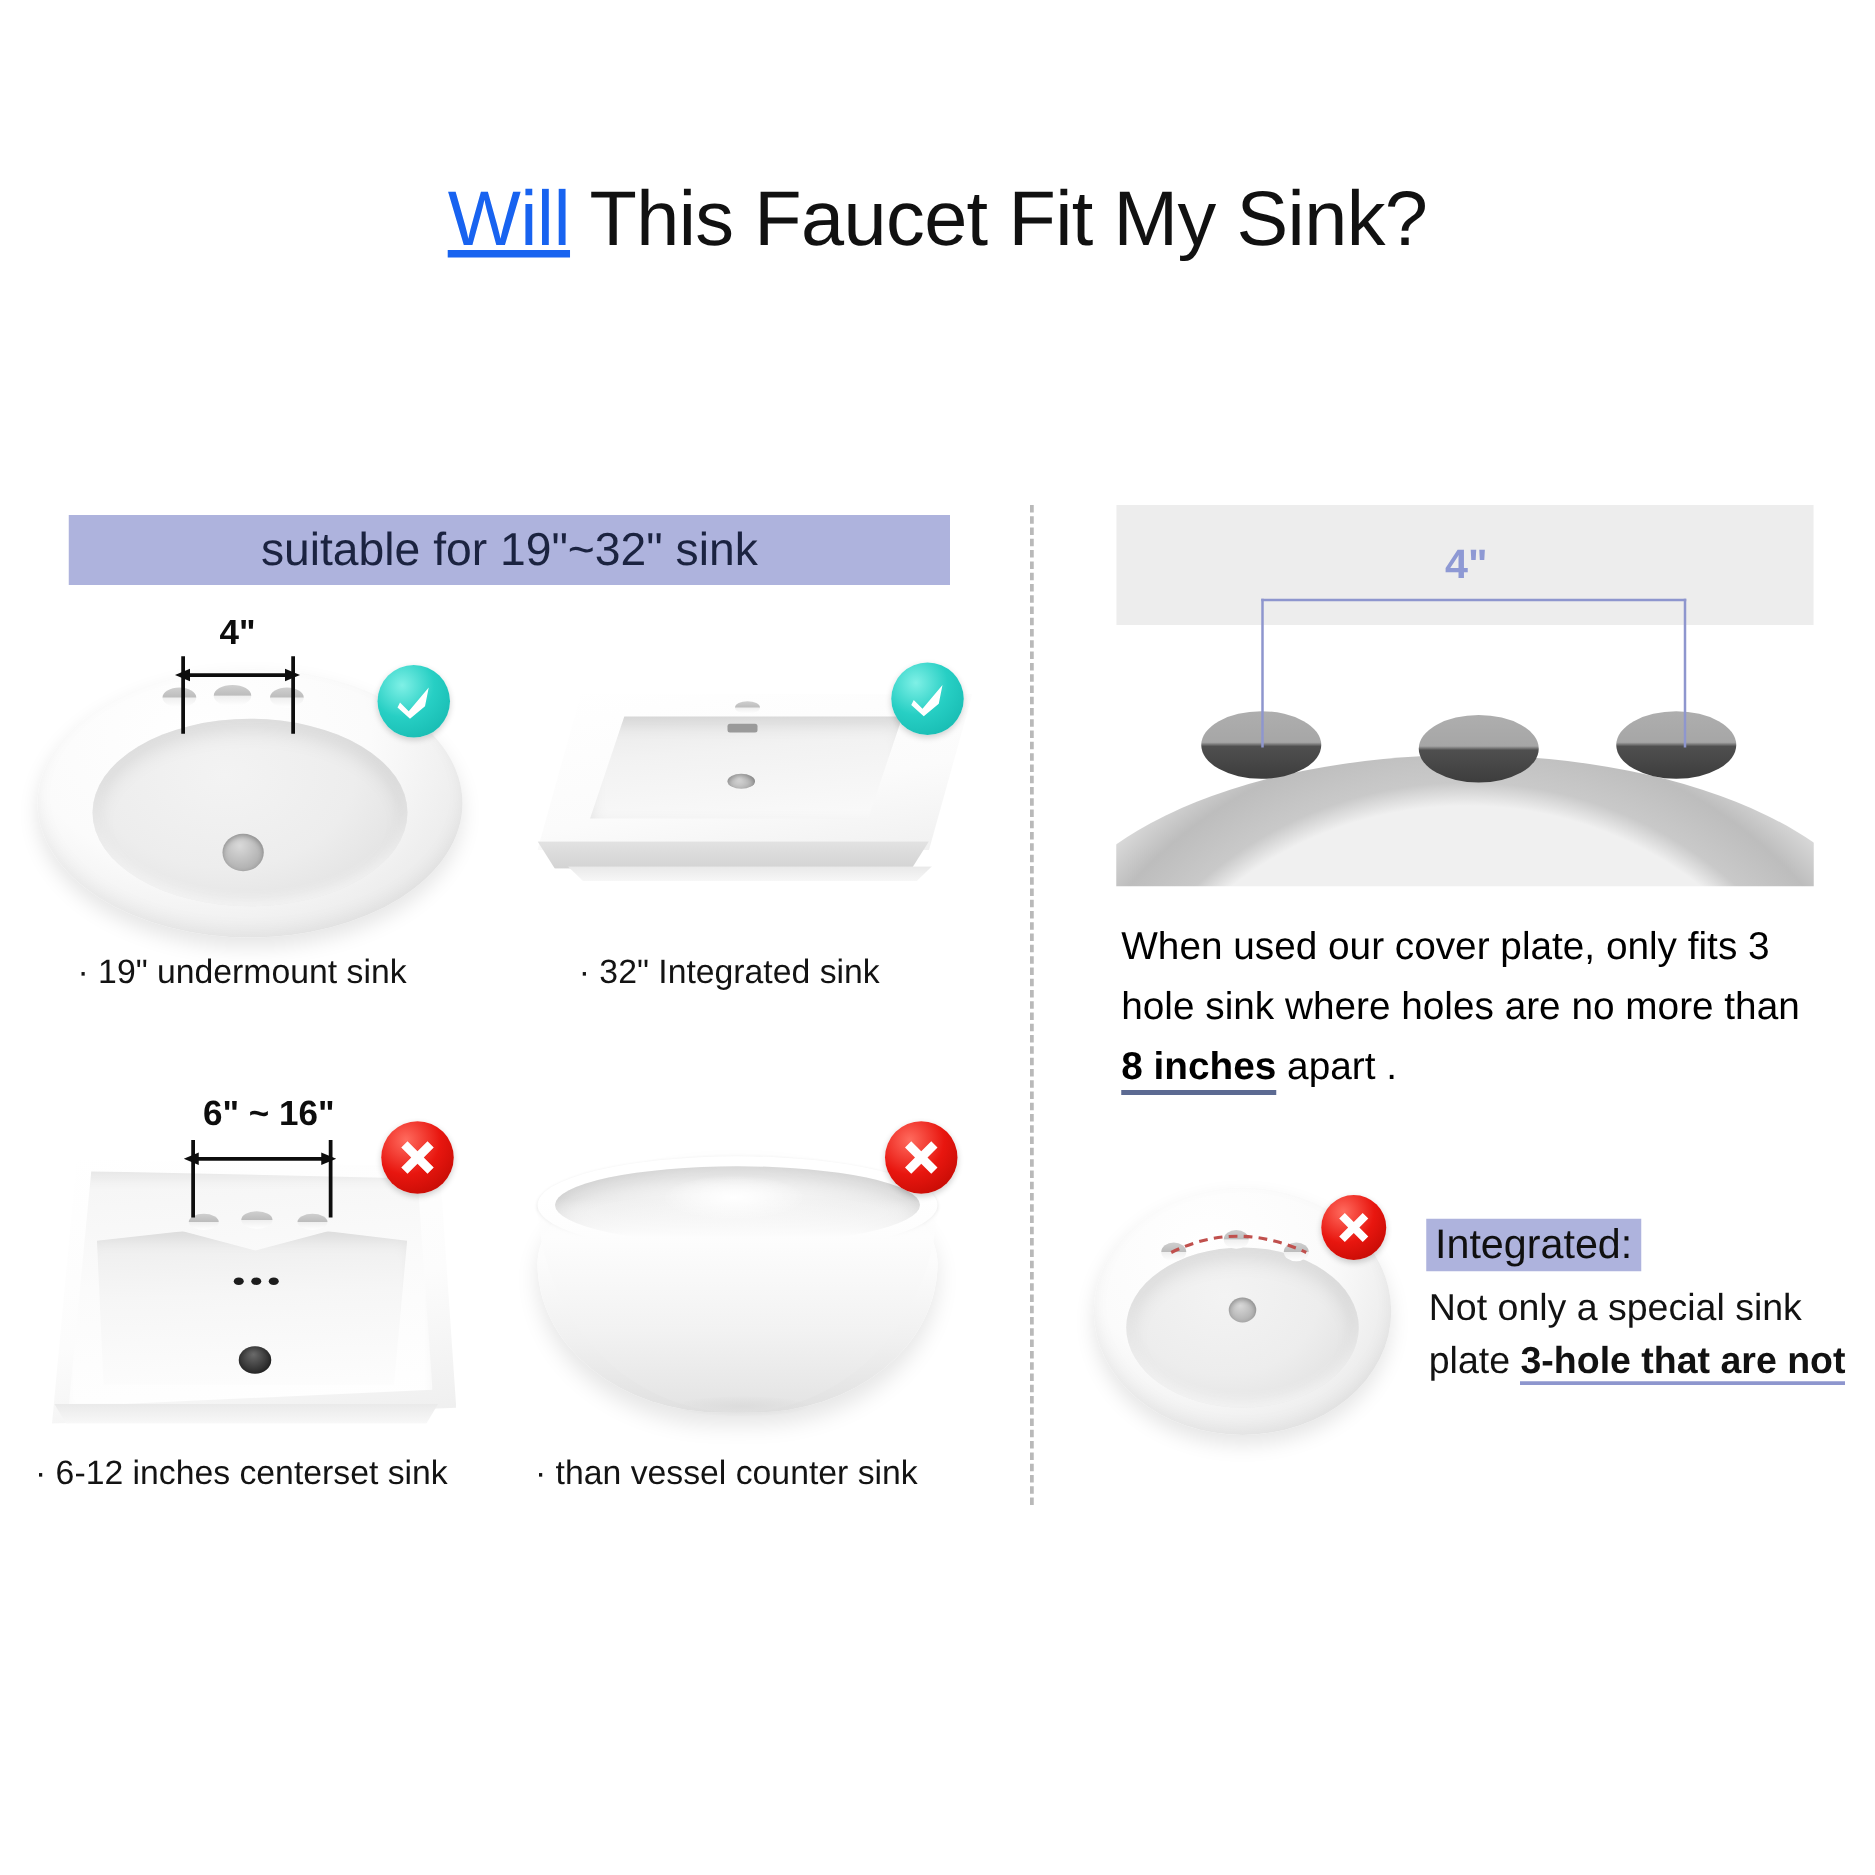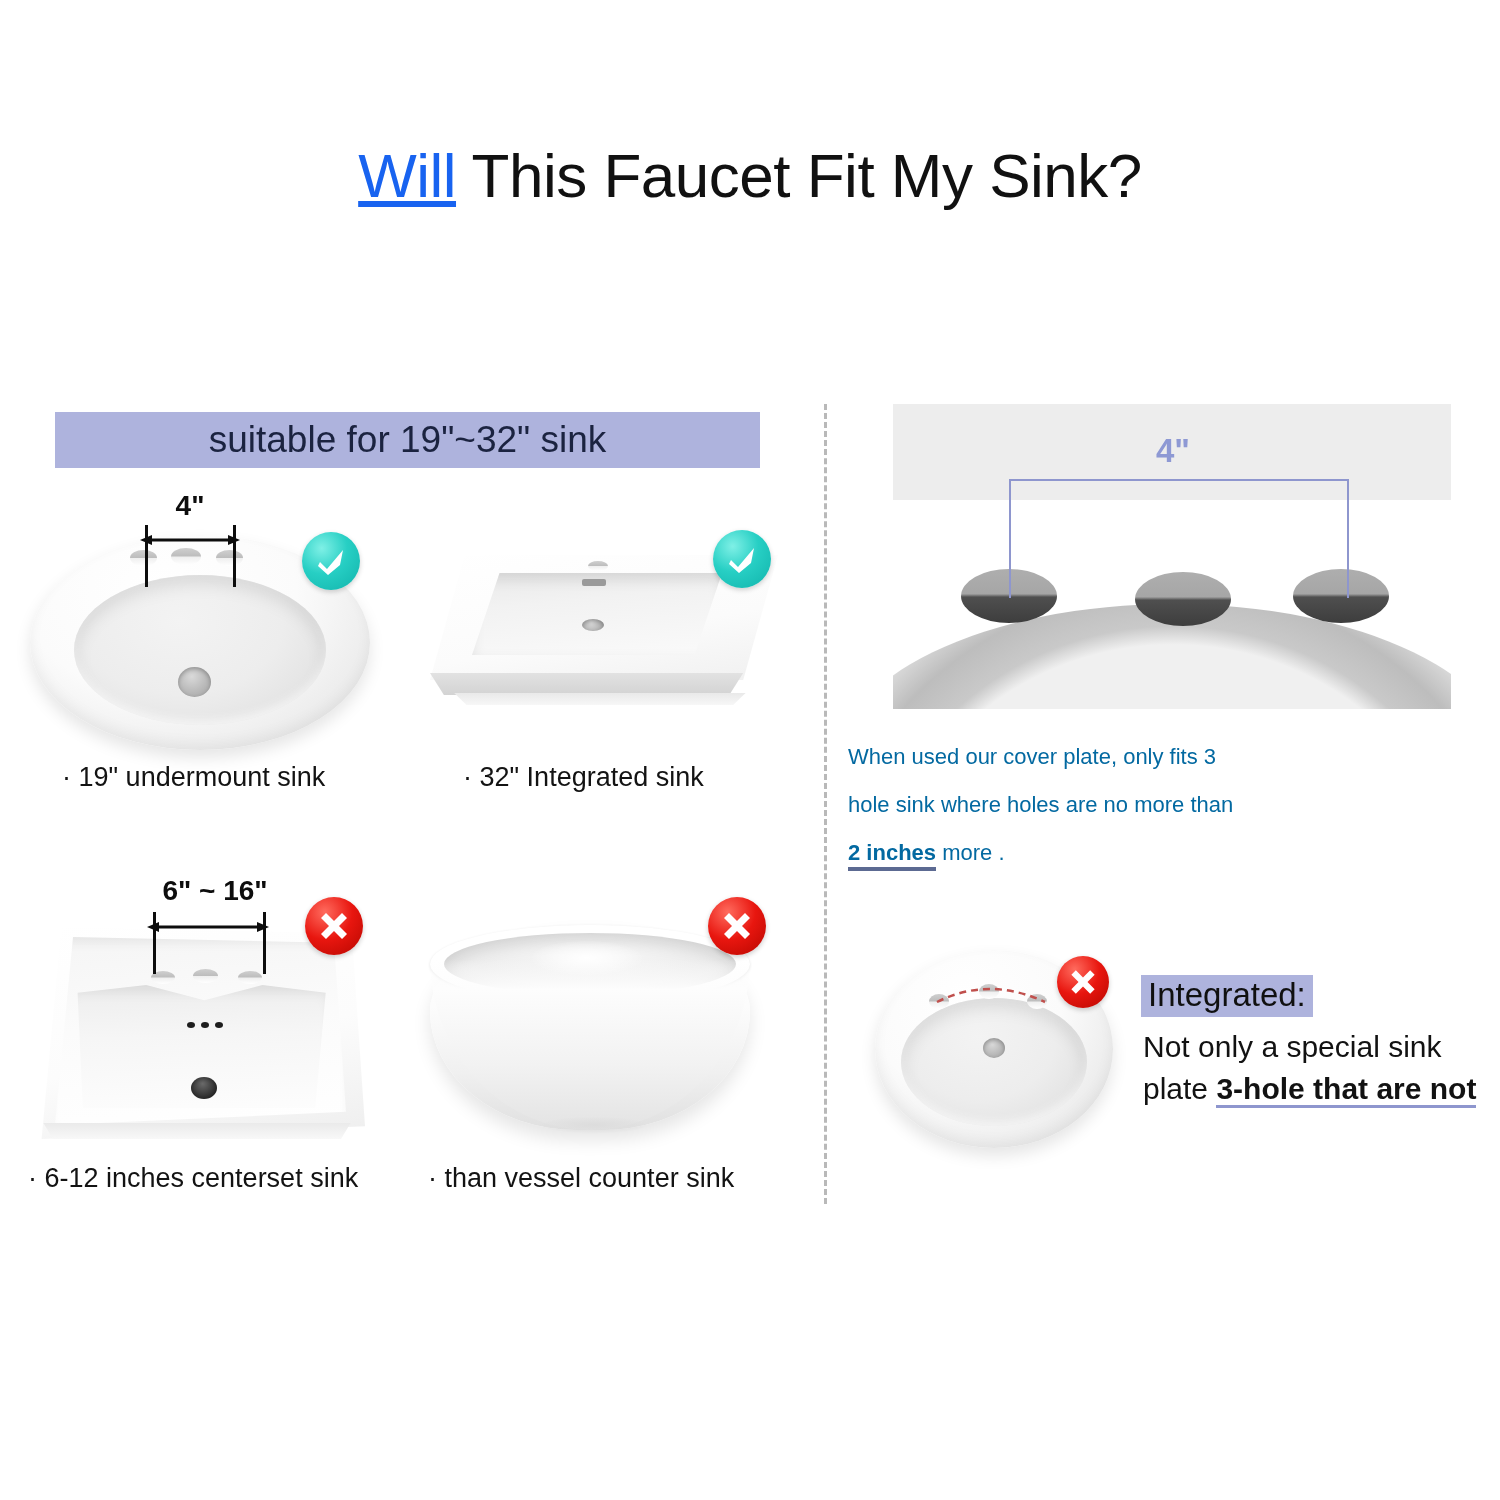--- a/index.html
+++ b/index.html
@@ -227,26 +227,26 @@
     left: -60px;
     top: 200px;
     width: 680px;
     height: 330px;
     border-radius: 50%;
     background: radial-gradient(ellipse at 50% 100%, #f0f0f0 0%, #f0f0f0 62%, #c9c9c9 66%, #bdbdbd 74%, #e8e8e8 84%, #fbfbfb 100%);
   }
 
   .body-text {
     position: absolute;
-    left: 848px;
+    left: 897px;
     top: 733px;
     width: 572px;
-    font-size: 22px;
+    font-size: 31px;
     line-height: 48px;
-    color: #0369a1;
+    color: #000000;
   }
   .u-underline {
     font-weight: 700;
     border-bottom: 4px solid #5c6a92;
     padding-bottom: 2px;
   }
 
   .att-head {
     position: absolute;
     left: 1141px;
@@ -412,21 +412,21 @@
   <div class="panel-hole" style="left:400px; top:165px;"></div>
 
   <div class="bracket" style="left:116px; top:75px; width:336px; height:117px;"></div>
   <div class="bracket-label" style="left:263px; top:28px;">4"</div>
 </div>
 
 <div class="body-text">
   <div>When used our cover plate, only fits 3</div>
   <div>hole sink where holes are no more than</div>
   <div>
-    <span class="u-underline">2 inches</span><span> more .</span>
+    <span class="u-underline">8 inches</span><span> apart .</span>
   </div>
 </div>
 
 <div class="cell" style="left:875px; top:950px; width:250px; height:215px;">
   <div style="position:absolute; left:0; top:0; width:240px; height:205px;">
     <div class="oval-rim" style="left:0; top:0; width:238px; height:198px;"></div>
     <div class="oval-bowl" style="left:26px; top:48px; width:186px; height:128px;"></div>
     <div class="drain" style="left:108px; top:88px; width:22px; height:20px;"></div>
 
     <div class="hole" style="left:54px; top:44px; width:20px; height:15px;"></div>

